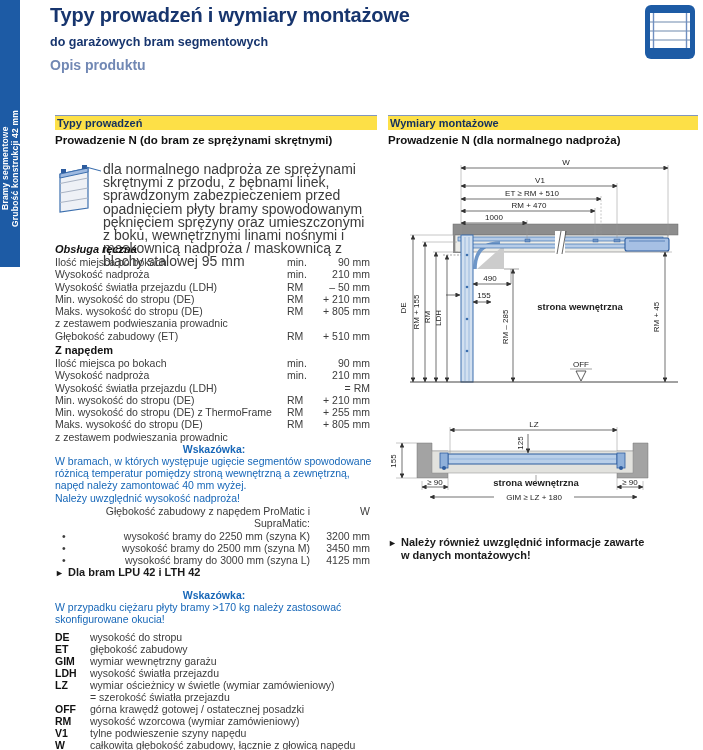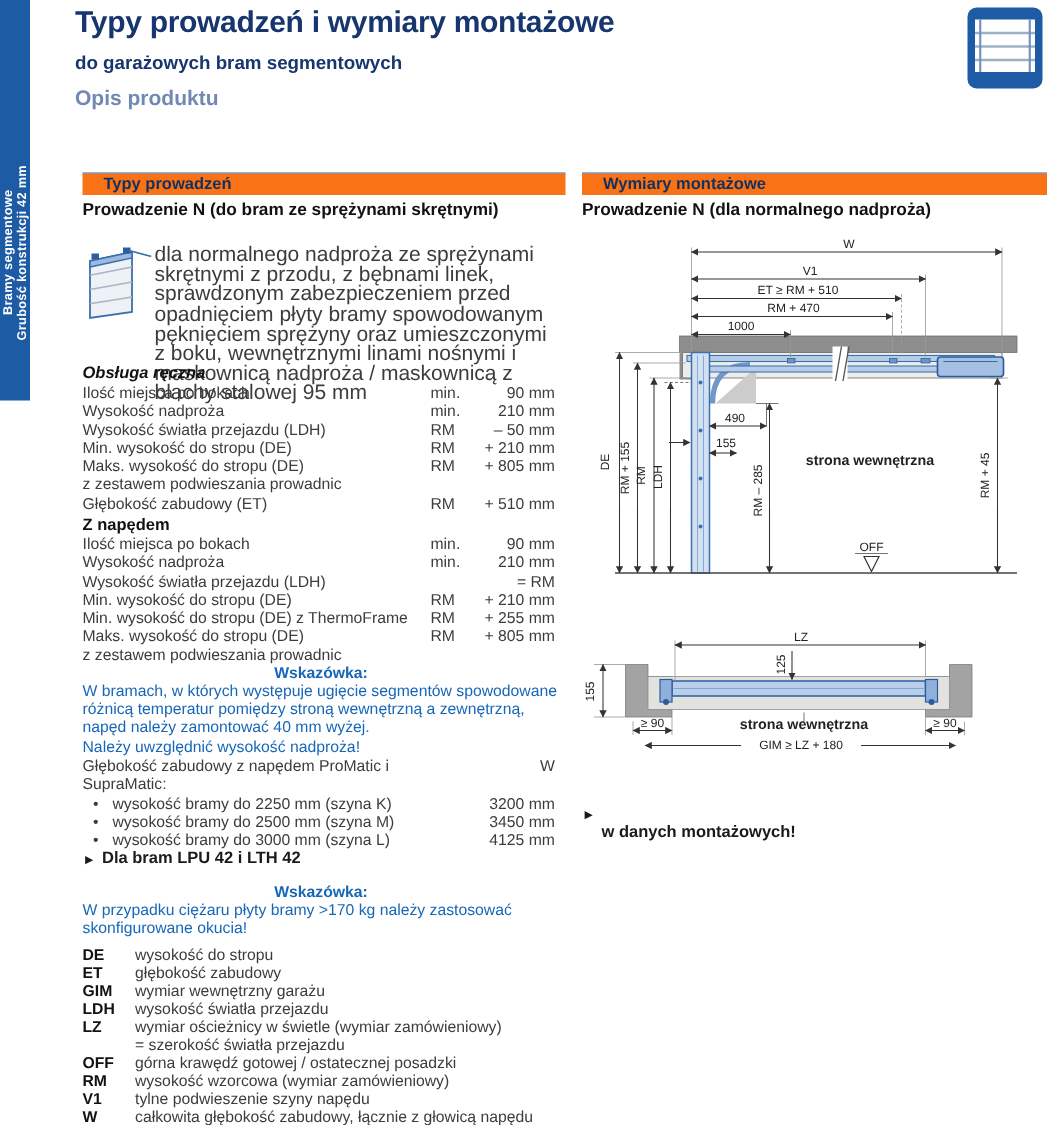--- a/index.html
+++ b/index.html
@@ -13,40 +13,40 @@
   #sidebar .vtext{writing-mode:vertical-rl;transform:rotate(180deg);
            color:#fff;font-weight:bold;font-size:8.5px;line-height:9.5px;
            letter-spacing:.2px;text-align:center;margin-top:70px;}
 
   
   #title{left:50px;top:4px;font-size:20px;font-weight:bold;color:#17356e;letter-spacing:-.2px;}
   #subtitle{left:50px;top:35px;font-size:12.5px;font-weight:bold;color:#17356e;}
   #opis{left:50px;top:57px;font-size:14px;font-weight:bold;color:#7188b4;}
 
   
-  .secbar{top:115px;height:15px;background:#f97316;border-top:1.5px solid #8296bd;
-          font-size:11px;font-weight:bold;color:#14305e;line-height:15px;padding-left:14px;
+  .secbar{top:115px;height:15px;background:#fde047;border-top:1.5px solid #8296bd;
+          font-size:11px;font-weight:bold;color:#14305e;line-height:15px;padding-left:2px;
           box-sizing:border-box;}
   #bar-left{left:55px;width:322px;}
   #bar-right{left:388px;width:310px;}
   .subhead{top:134px;font-size:11.5px;font-weight:bold;color:#111;}
 
   
   .body-txt{font-size:14px;line-height:13.2px;color:#3c3c3c;}
   #intro{left:103px;top:163px;width:272px;}
   .blocktitle{font-size:11px;font-weight:bold;color:#111;}
   .tbl{left:55px;width:315px;}
   .trow{display:flex;font-size:10.5px;line-height:12.3px;color:#3c3c3c;}
   .tlabel{width:232px;}
   .tref{width:36px;}
   .tval{flex:1;text-align:right;}
   .note-title{font-size:10.5px;font-weight:bold;color:#1767b8;line-height:12.3px;text-align:center;}
   .note-txt{font-size:10.5px;color:#1767b8;line-height:12.1px;}
   .depth-row{display:flex;font-size:10.5px;line-height:12.3px;}
-  .depth-row .dlabel{flex:1;}
+  .depth-row .dlabel{flex:1;text-align:right;}
   .depth-row .dval{width:60px;text-align:right;}
   .bullet{padding-left:20px;position:relative;}
   .bullet::before{content:"•";position:absolute;left:7px;}
   .arrownote{display:flex;font-weight:bold;color:#1a1a1a;font-size:11px;line-height:12.5px;}
   .arrownote .tri{font-size:9px;padding-top:1px;width:13px;}
   .lrow{display:flex;font-size:10.5px;line-height:12px;color:#3c3c3c;}
   .labbr{width:35px;font-weight:bold;color:#111;}
   .ldesc{flex:1;}
 
   
@@ -383,18 +383,18 @@
     <text class="dtb" x="148" y="68" text-anchor="middle" font-size="9">strona wewnętrzna</text>
 
     <line class="dim" x1="42" y1="79" x2="249" y2="79"></line>
     <rect x="106" y="73" width="80" height="10" fill="#fff"></rect>
     <text class="dtx" x="146" y="81.5" text-anchor="middle">GIM ≥ LZ + 180</text>
   </svg>
 
   <div class="abs arrownote" style="left:388px;top:536px;width:300px;">
     <span class="tri">►</span>
     <span>
-      <br>
+      <span>Należy również uwzględnić informacje zawarte</span><br>
       <span>w danych montażowych!</span>
     </span>
   </div>
 
 </div>
 
 </body></html>

